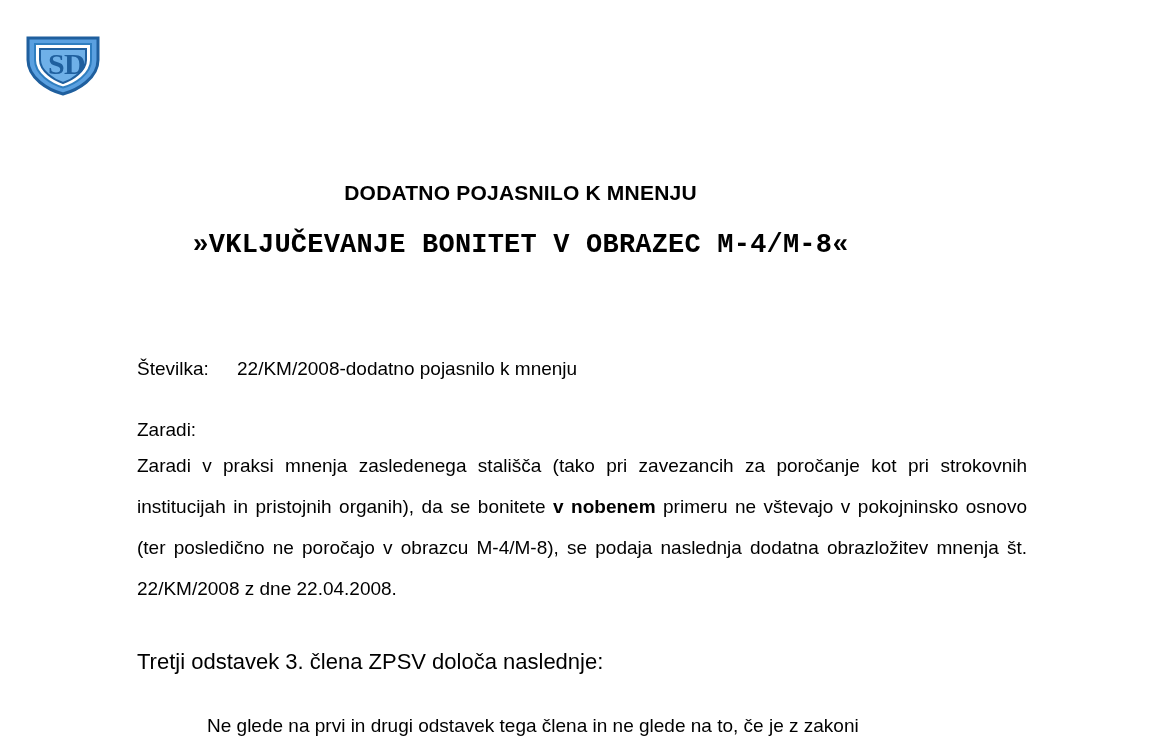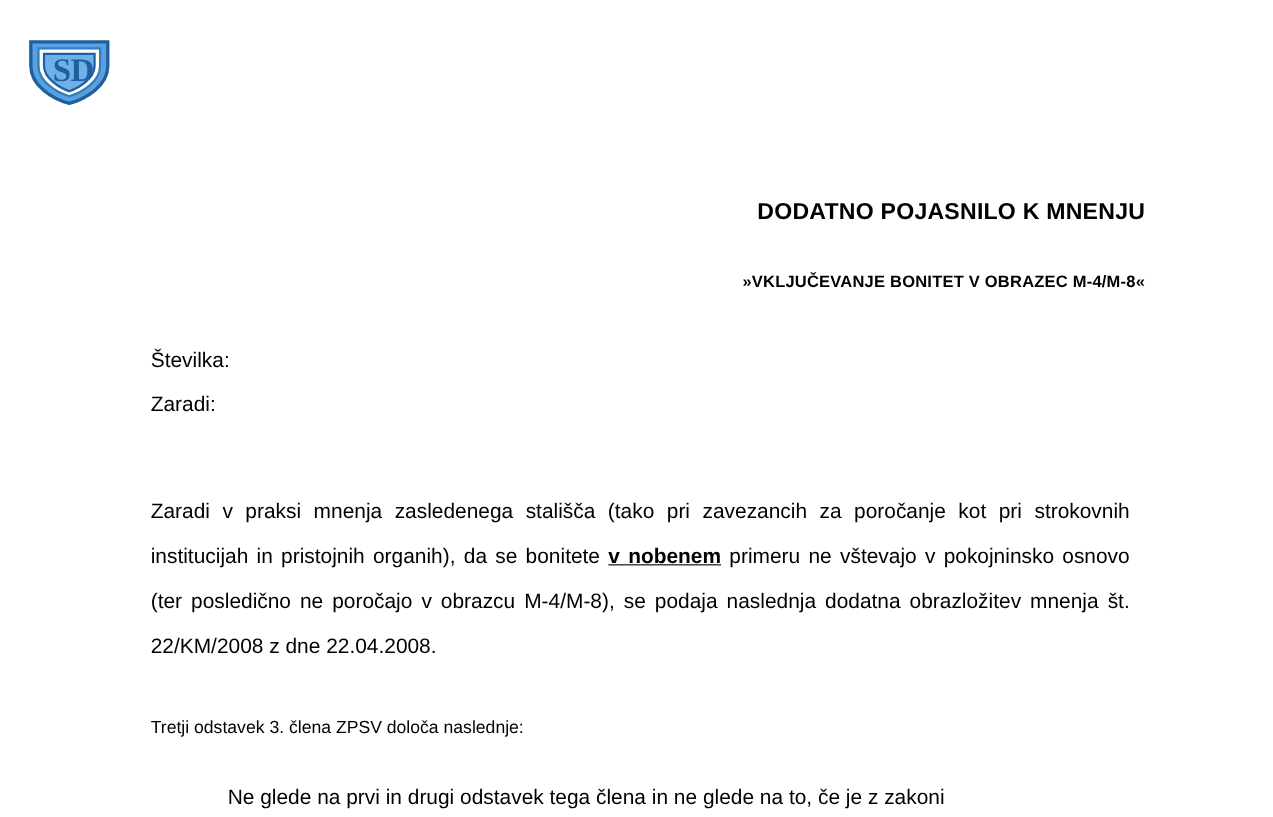--- a/index.html
+++ b/index.html
@@ -30,75 +30,77 @@
     height: 68px;
   }
   .logo svg { display: block; }
 
   
   .title-block {
     position: absolute;
     left: 0;
     top: 180px;
     width: 1041px;
-    text-align: right;
+    text-align: center;
   }
   .title-line-1 {
     font-size: 21px;
     font-weight: bold;
     letter-spacing: 0.2px;
     line-height: 26px;
   }
   .title-line-2 {
-    font-size: 15px;
+    font-size: 27px;
     font-weight: bold;
     letter-spacing: 0.2px;
     line-height: 26px;
-    margin-top: 38px;
+    margin-top: 26px;
+    font-family: Liberation Mono, monospace;
   }
 
   
   .meta {
     position: absolute;
     left: 137px;
     top: 318px;
     width: 900px;
     font-size: 19px;
     line-height: 21px;
   }
   .meta-row {
     display: flex;
     margin-bottom: 19px;
+    margin-top: 40px;
   }
   .meta-label {
     width: 100px;
     flex: 0 0 100px;
   }
   .meta-value {
     flex: 1 1 auto;
   }
 
   
   .body-para {
     position: absolute;
     left: 137px;
     top: 445px;
     width: 890px;
     font-size: 19px;
     line-height: 41px;
     text-align: justify;
   }
-  .body-para b { font-weight: bold; text-decoration: underline; }
+  .body-para b { font-weight: bold; }
 
   .para-2 {
     position: absolute;
     left: 137px;
     top: 641px;
     width: 890px;
-    font-size: 16px;
+    font-size: 22px;
     line-height: 41px;
   }
 
   .quote {
     position: absolute;
     left: 207px;
     top: 705px;
     width: 830px;
     font-size: 19px;
     line-height: 41px;
@@ -120,20 +122,21 @@
   </div>
 
   <div class="title-block">
     <div class="title-line-1">DODATNO POJASNILO K MNENJU</div>
     <div class="title-line-2">»VKLJUČEVANJE BONITET V OBRAZEC M-4/M-8«</div>
   </div>
 
   <div class="meta">
     <div class="meta-row">
       <div class="meta-label">Številka:</div>
+      <div class="meta-value">22/KM/2008-dodatno pojasnilo k mnenju</div>
     </div>
     <div class="meta-row">
       <div class="meta-label">Zaradi:</div>
     </div>
   </div>
 
   <div class="body-para"><span>Zaradi v praksi mnenja zasledenega stališča (tako pri zavezancih za poročanje kot pri strokovnih institucijah in pristojnih organih), da se bonitete </span><b>v nobenem</b><span> primeru ne vštevajo v pokojninsko osnovo (ter posledično ne poročajo v obrazcu M-4/M-8), se podaja naslednja dodatna obrazložitev mnenja št. 22/KM/2008 z dne 22.04.2008.</span></div>
 
   <div class="para-2">Tretji odstavek 3. člena ZPSV določa naslednje:</div>
 

